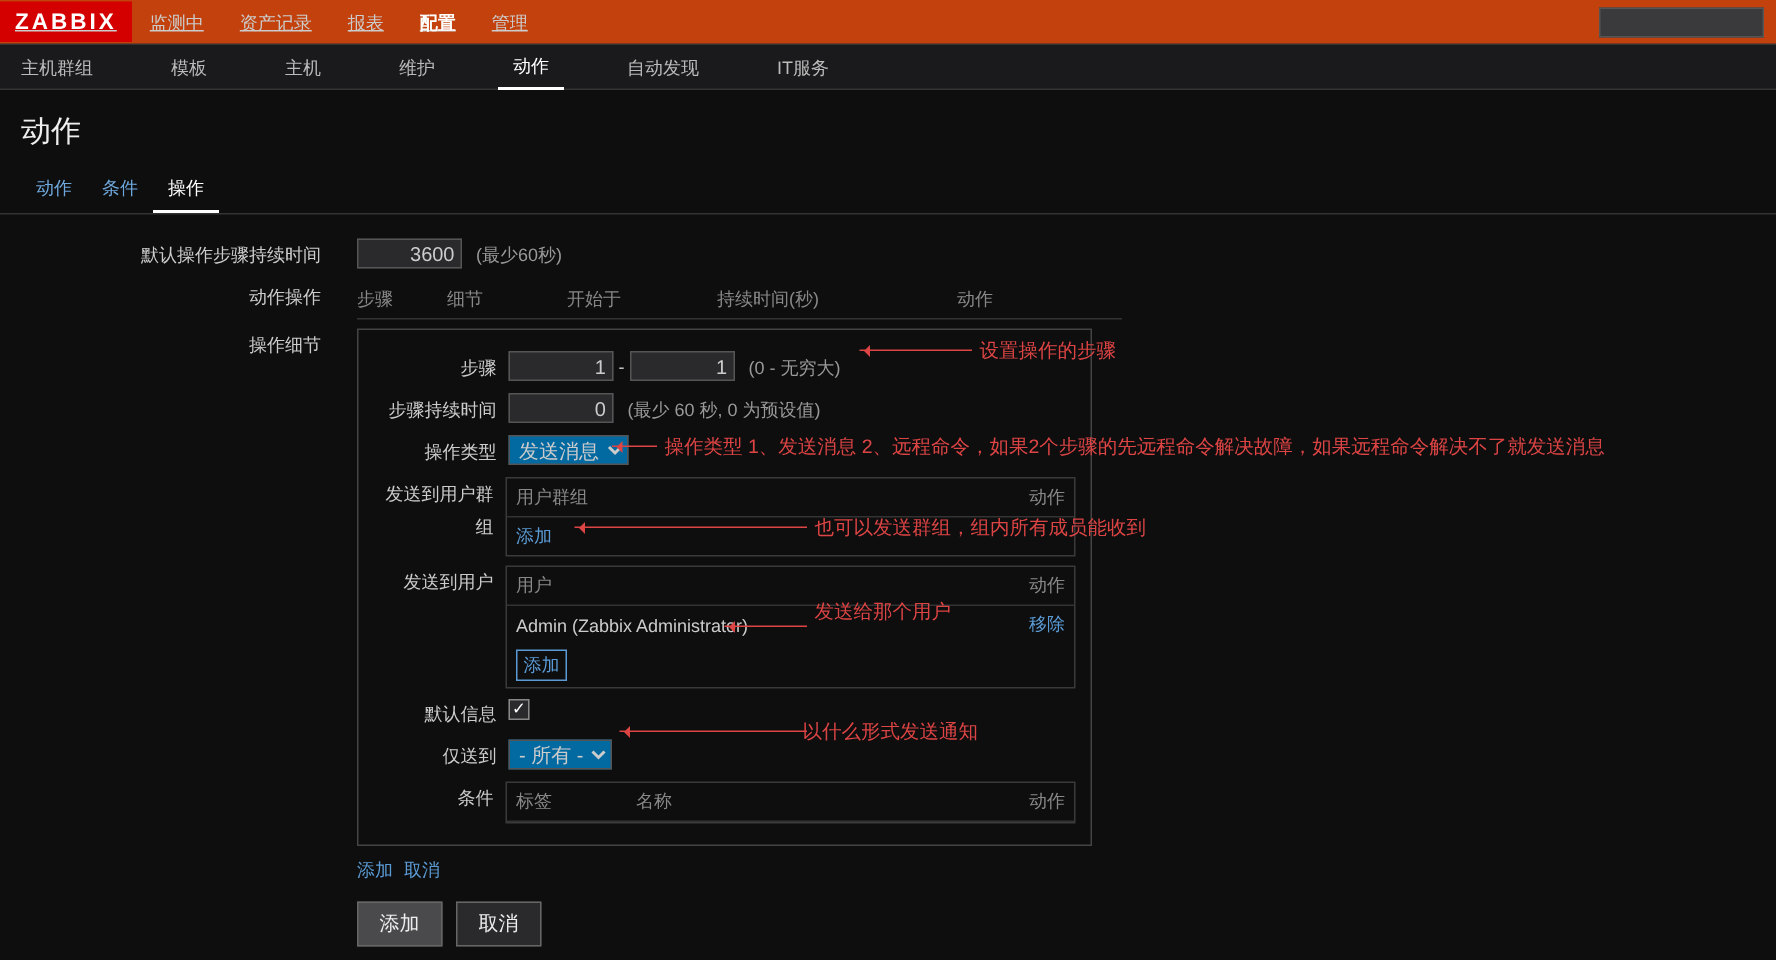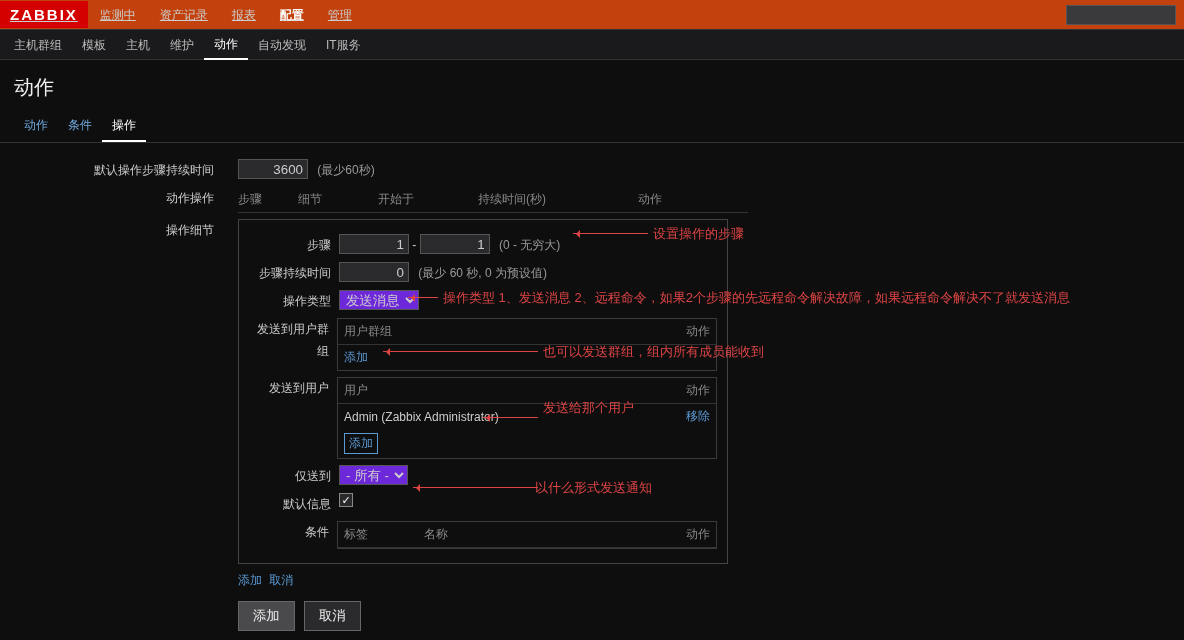--- a/index.html
+++ b/index.html
@@ -49,20 +49,21 @@
   color: #ccc;
   padding: 0 4px;
 }
 .sub-nav {
   display: flex;
   align-items: center;
   height: 30px;
   background: #1a1a1c;
   border-bottom: 1px solid #333;
   padding-left: 4px;
+  gap: 32px;
 }
 .sub-nav a {
   color: #bbb;
   padding: 0 10px;
   text-decoration: none;
   line-height: 28px;
   display: inline-block;
 }
 .sub-nav a.active {
   color: #fff;
@@ -136,21 +137,21 @@
 }
 .dlabel {
   width: 90px;
   text-align: right;
   padding-right: 8px;
   color: #ccc;
   line-height: 22px;
 }
 .dval { flex: 1; position: relative; }
 select {
-  background: #6d28d9;
+  background: #0369a1;
   border: 1px solid #555;
   color: #ccc;
   height: 20px;
   padding: 0 2px;
 }
 .inner-table {
   border: 1px solid #3a3a3c;
   width: 380px;
 }
 .inner-table .thead {
@@ -337,32 +338,32 @@
                 <span class="uact link">移除</span>
               </div>
               <div class="tbody">
                 <span class="link link-box">添加</span>
               </div>
             </div>
           </div>
         </div>
 
         <div class="drow">
+          <div class="dlabel">默认信息</div>
+          <div class="dval">
+            <span class="checkbox">✓</span>
+          </div>
+        </div>
+
+        <div class="drow">
           <div class="dlabel">仅送到</div>
           <div class="dval">
             <select>
               <option>- 所有 -</option>
             </select>
-          </div>
-        </div>
-
-        <div class="drow">
-          <div class="dlabel">默认信息</div>
-          <div class="dval">
-            <span class="checkbox">✓</span>
           </div>
         </div>
 
         <div class="drow">
           <div class="dlabel">条件</div>
           <div class="dval">
             <div class="inner-table">
               <div class="thead">
                 <span style="width:80px">标签</span>
                 <span style="flex:1">名称</span>

